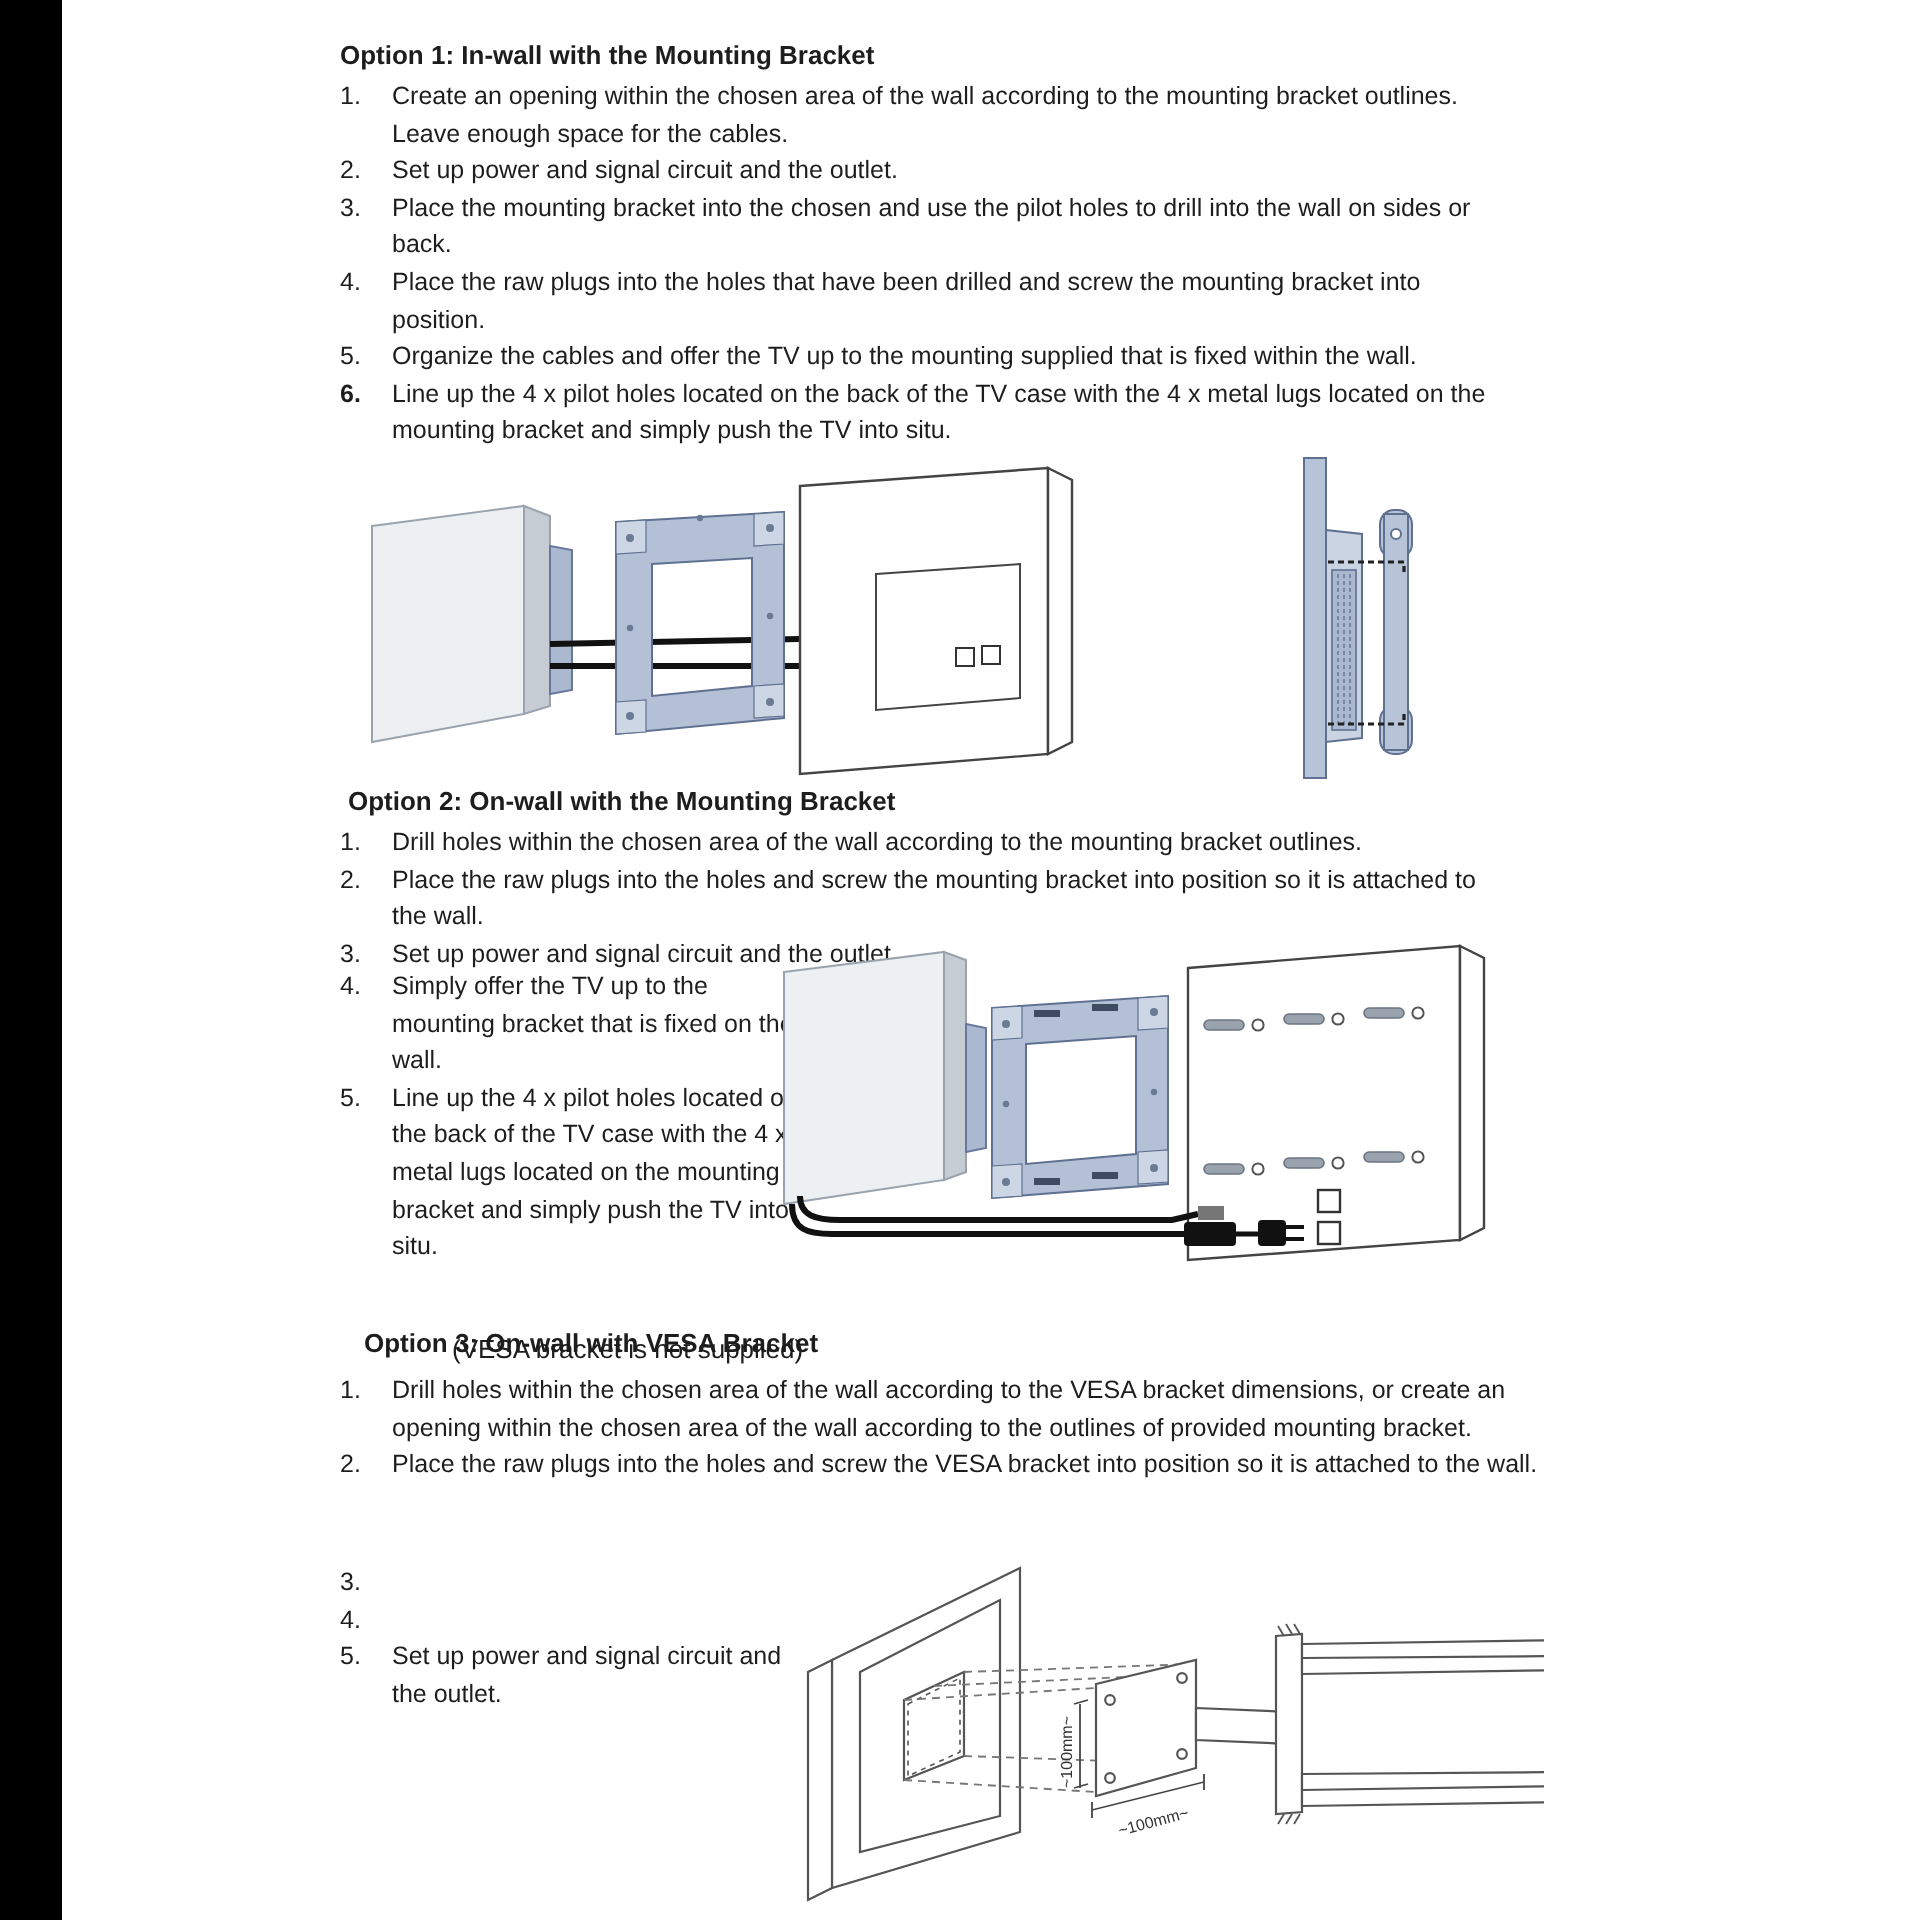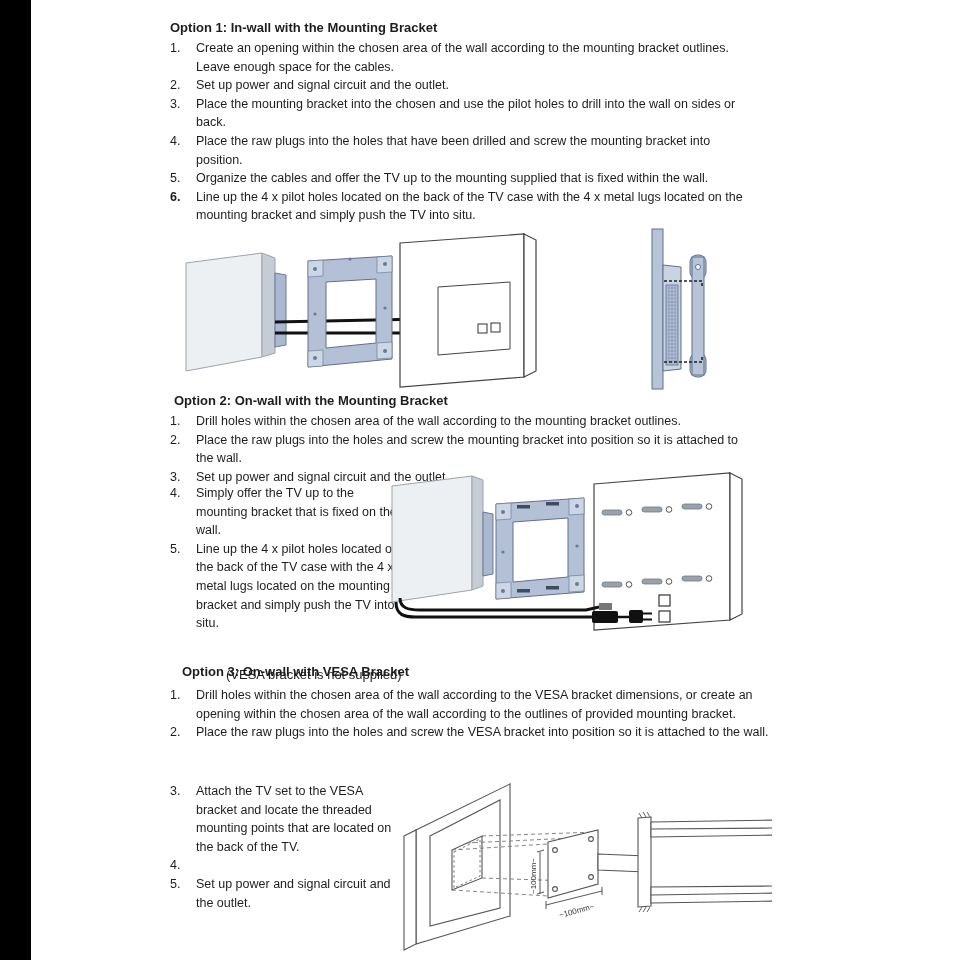--- a/index.html
+++ b/index.html
@@ -214,21 +214,20 @@
           <span class="txt">Drill holes within the chosen area of the wall according to the VESA bracket dimensions, or create an opening within the chosen area of the wall according to the outlines of provided mounting bracket.</span>
         </div>
       <div class="li">
           <span class="num">2.</span>
           <span class="txt">Place the raw plugs into the holes and screw the VESA bracket into position so it is attached to the wall.</span>
         </div>
     </div>
     <div class="list" style="left:170px;top:782px;width:231px;">
       <div class="li">
           <span class="num">3.</span>
-          <span class="txt">Attach the TV set to the VESA bracket and locate the threaded mounting points that are located on the back of the TV.</span>
         </div>
       <div class="li">
           <span class="num">4.</span>
         </div>
       <div class="li">
           <span class="num">5.</span>
           <span class="txt">Set up power and signal circuit and the outlet.</span>
         </div>
     </div>
 

